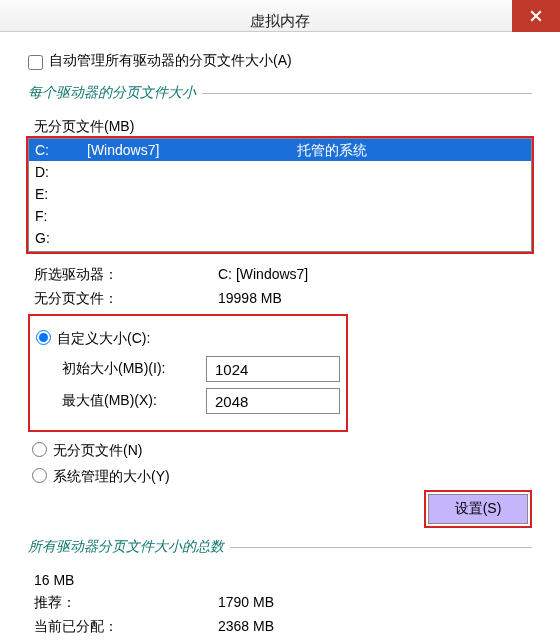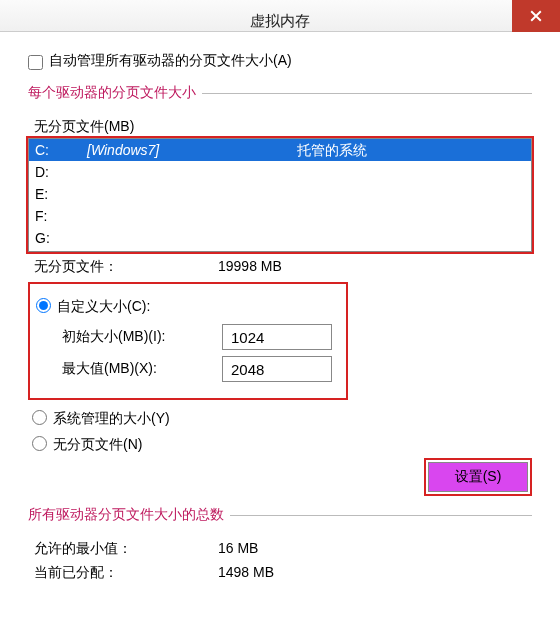--- a/index.html
+++ b/index.html
@@ -5,38 +5,38 @@
   * { box-sizing: border-box; margin: 0; padding: 0; font-family: "Microsoft YaHei", "SimSun", sans-serif; font-size: 14px; }
   body { background: #fff; width: 560px; height: 641px; overflow: hidden; }
   .titlebar { height: 32px; background: linear-gradient(#fbfbfb,#f0f0f0); border-bottom: 1px solid #ccc; position: relative; display: flex; align-items: flex-end; justify-content: center; }
   .titlebar-title { font-size: 15px; color: #222; }
   .close-btn { position: absolute; right: 0; top: 0; width: 48px; height: 32px; background: #c0392b; color: #fff; display: flex; align-items: center; justify-content: center; font-size: 14px; cursor: pointer; }
   .close-btn svg { width: 12px; height: 12px; }
   .content { padding: 20px 28px 10px 28px; }
   .checkbox-row { display: flex; align-items: flex-end; margin-bottom: 14px; }
   .checkbox-row input[type=checkbox] { width: 15px; height: 15px; margin-right: 6px; }
   fieldset { border: none; border-top: 1px solid #bbb; padding: 10px 0 0 0; margin: 0; position: relative; }
-  fieldset > legend { padding: 0 6px 0 0; color: #be185d; background: #fff; }
+  fieldset > legend { padding: 0 6px 0 0; color: #0f766e; background: #fff; font-style: italic; }
   .col-headers { display: flex; margin: 6px 0 2px 6px; }
   .col-headers .h1 { width: 245px; }
   .listbox { border: 1px solid #888; background: #fff; height: 114px; overflow: hidden; }
   .listbox .row { display: flex; padding: 0 6px; height: 22px; line-height: 22px; font-family: "SimSun", monospace; font-size: 14px; }
   .listbox .row.selected { background: #1a6fd8; color: #fff; }
   .listbox .row .c1 { width: 52px; }
-  .listbox .row .c2 { width: 210px; font-style: italic; }
+  .listbox .row .c2 { width: 210px; }
   .kv { display: flex; margin: 6px 0 2px 6px; }
   .kv .k { width: 184px; }
   .radio-group { margin: 10px 0 6px 4px; }
   .radio-row { display: flex; align-items: flex-start; margin: 8px 0; }
   .radio-row input[type=radio] { width: 15px; height: 15px; margin-right: 6px; }
   .size-row { display: flex; align-items: center; margin: 6px 0 6px 26px; }
   .size-row .lbl { width: 160px; }
-  .size-row input[type=text] { width: 110px; height: 26px; border: 1px solid #888; padding: 0 8px; font-size: 15px; background: #fff; }
+  .size-row input[type=text] { width: 134px; height: 26px; border: 1px solid #888; padding: 0 8px; font-size: 15px; background: #fff; }
   .set-row { display: flex; justify-content: flex-end; margin: 4px 4px 10px 0; }
-  .btn { min-width: 100px; height: 30px; border: 1px solid #888; background: #d946ef; cursor: pointer; padding: 0 18px; }
+  .btn { min-width: 100px; height: 30px; border: 1px solid #888; background: #c4b5fd; cursor: pointer; padding: 0 18px; }
   .totals fieldset { margin-top: 4px; }
   .hl-red { outline: 2px solid #d62222; outline-offset: 0; }
   .hl-red-pad { border: 2px solid #d62222; padding: 6px 6px 10px 6px; margin-top: 6px; }
   .hl-btn { outline: 2px solid #d62222; outline-offset: 2px; }
 </style>
 </head>
 <body>
 
 <div class="titlebar">
   <span class="titlebar-title">虚拟内存</span>
@@ -74,20 +74,24 @@
           <span class="c1">E:</span>
         </div>
       <div class="row">
           <span class="c1">F:</span>
         </div>
       <div class="row">
           <span class="c1">G:</span>
         </div>
     </div>
 
+    <div class="kv" style="margin-top:14px;">
+      <span class="k">所选驱动器：</span>
+      <span>C: [Windows7]</span>
+    </div>
     <div class="kv">
       <span class="k">无分页文件：</span>
       <span>19998 MB</span>
     </div>
 
     <div class="hl-red-pad" style="width:320px;">
       <div class="radio-row" style="margin-left:0;">
         <input type="radio" name="mode" checked="" style="">
         <label>自定义大小(C):</label>
       </div>
@@ -97,40 +101,43 @@
       </div>
       <div class="size-row">
         <span class="lbl">最大值(MB)(X):</span>
         <input type="text" value="2048" style="">
       </div>
     </div>
 
     <div class="radio-group">
       <div class="radio-row">
         <input type="radio" name="mode" style="">
-        <label>系统管理的大小(Y)</label>
+        <label>无分页文件(N)</label>
       </div>
       <div class="radio-row">
         <input type="radio" name="mode" style="">
-        <label>无分页文件(N)</label>
+        <label>系统管理的大小(Y)</label>
       </div>
     </div>
 
     <div class="set-row">
       <button class="btn hl-btn">设置(S)</button>
     </div>
   </fieldset>
 
   <div class="totals">
     <fieldset>
       <legend>所有驱动器分页文件大小的总数</legend>
       <div class="kv">
-        <span class="k">允许的最小值：</span>
         <span>16 MB</span>
       </div>
       <div class="kv">
+        <span class="k">推荐：</span>
+        <span>1790 MB</span>
+      </div>
+      <div class="kv">
         <span class="k">当前已分配：</span>
-        <span>1498 MB</span>
+        <span>2368 MB</span>
       </div>
     </fieldset>
   </div>
 
 </div>
 
 </body></html>

